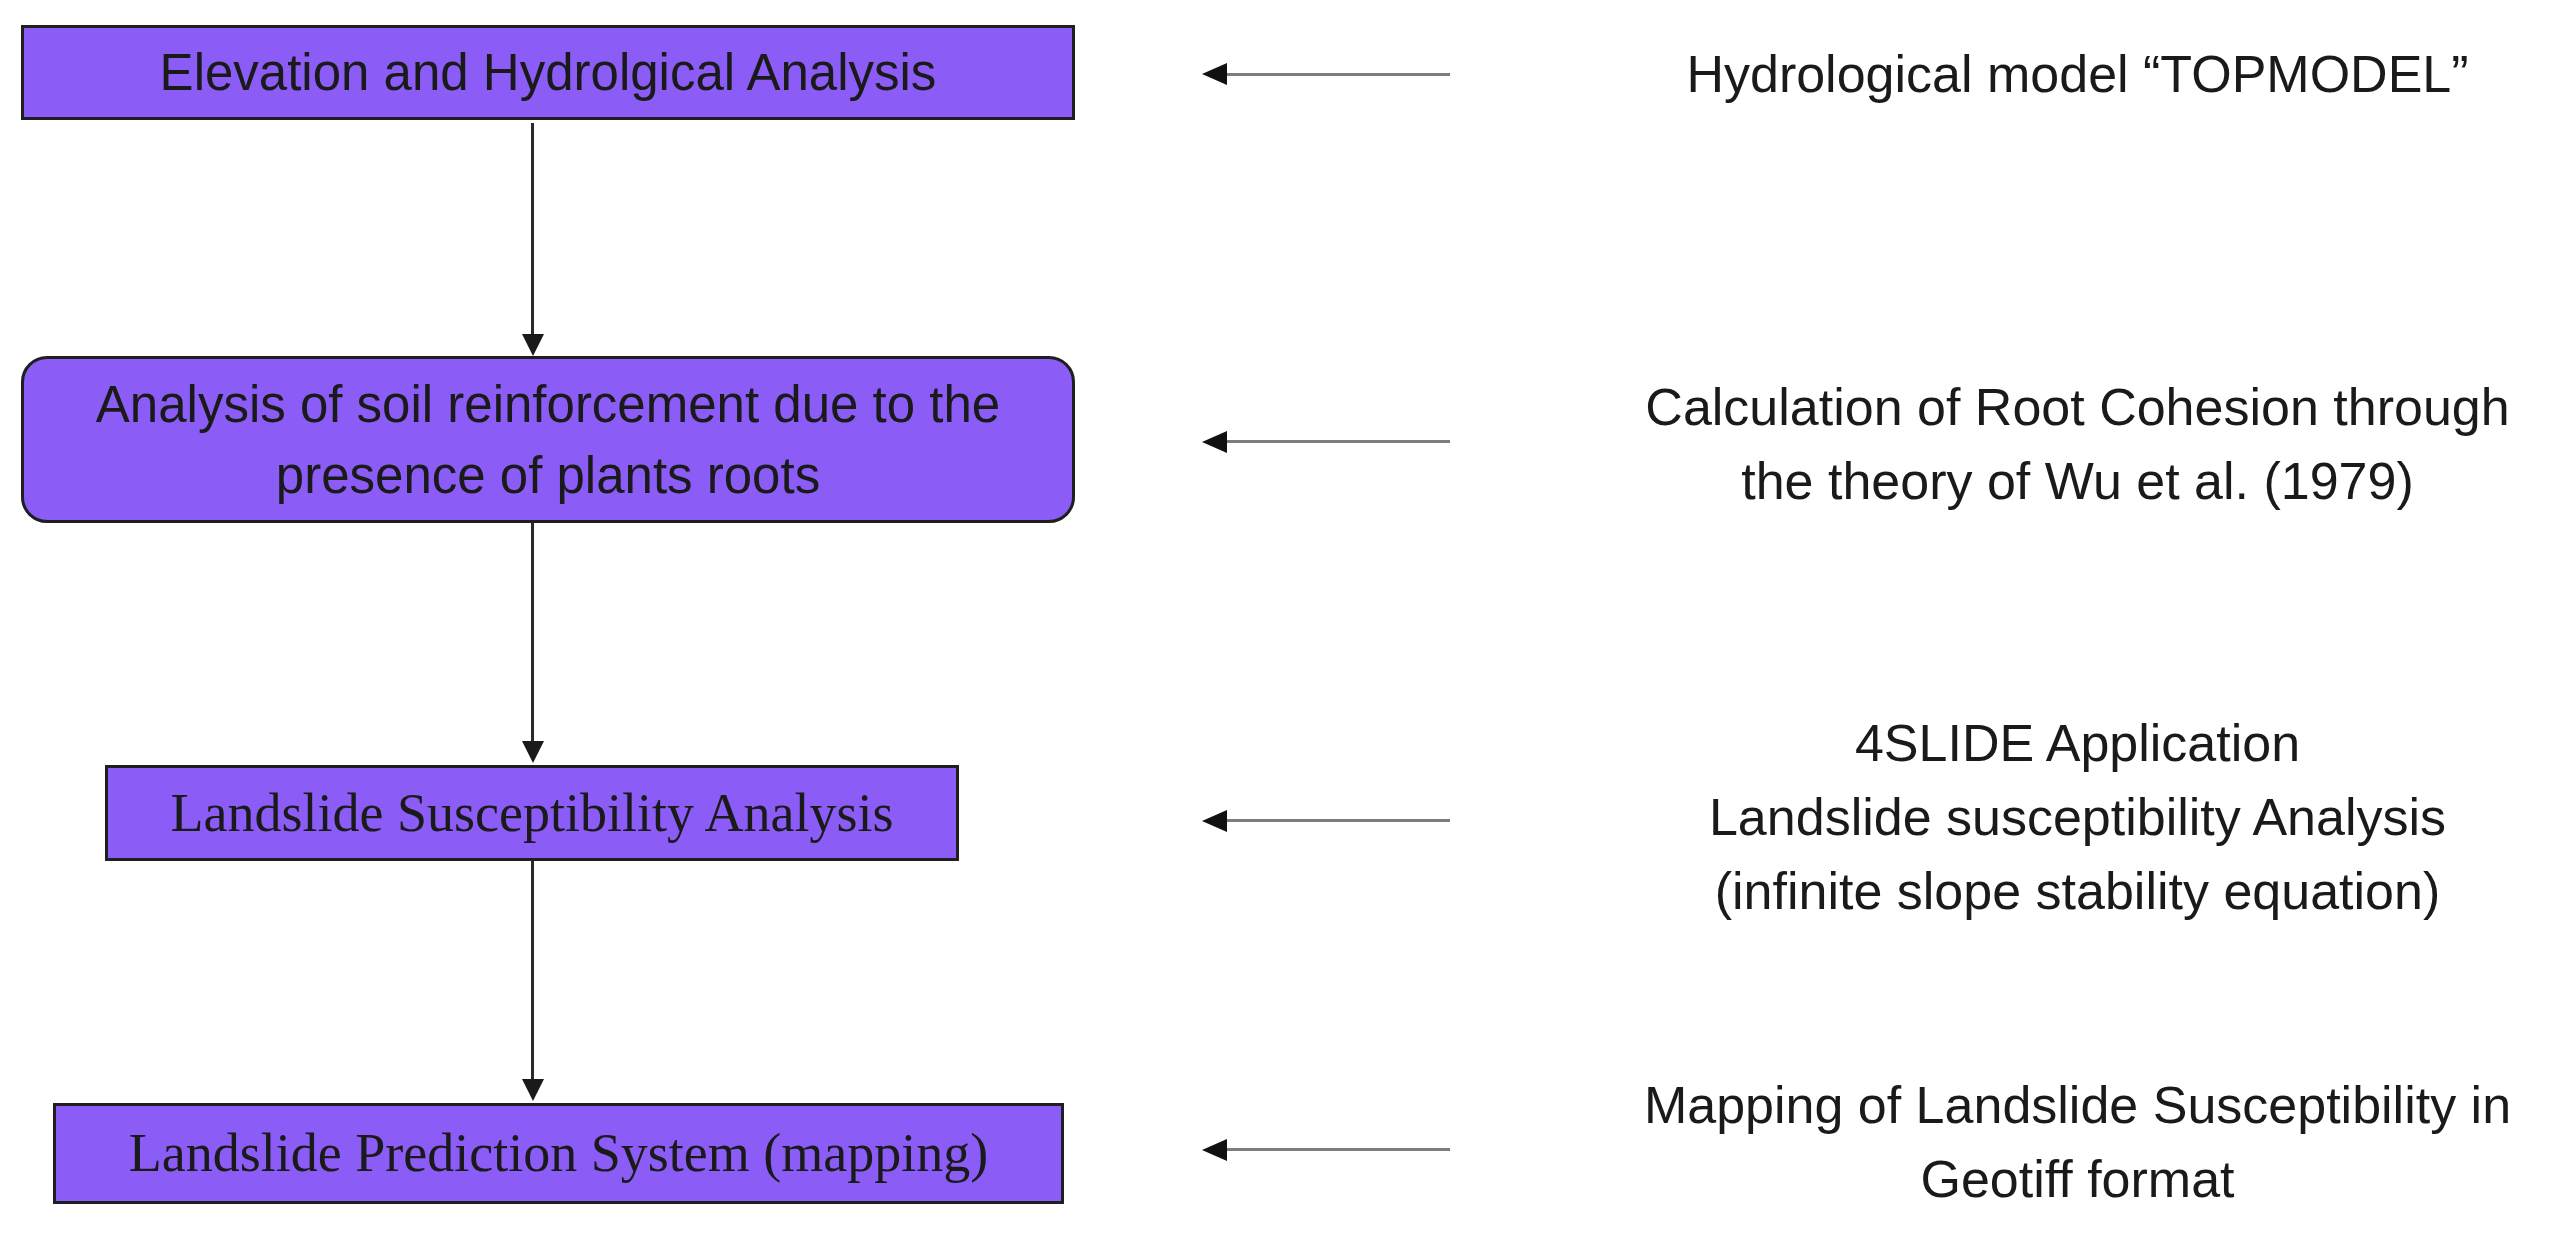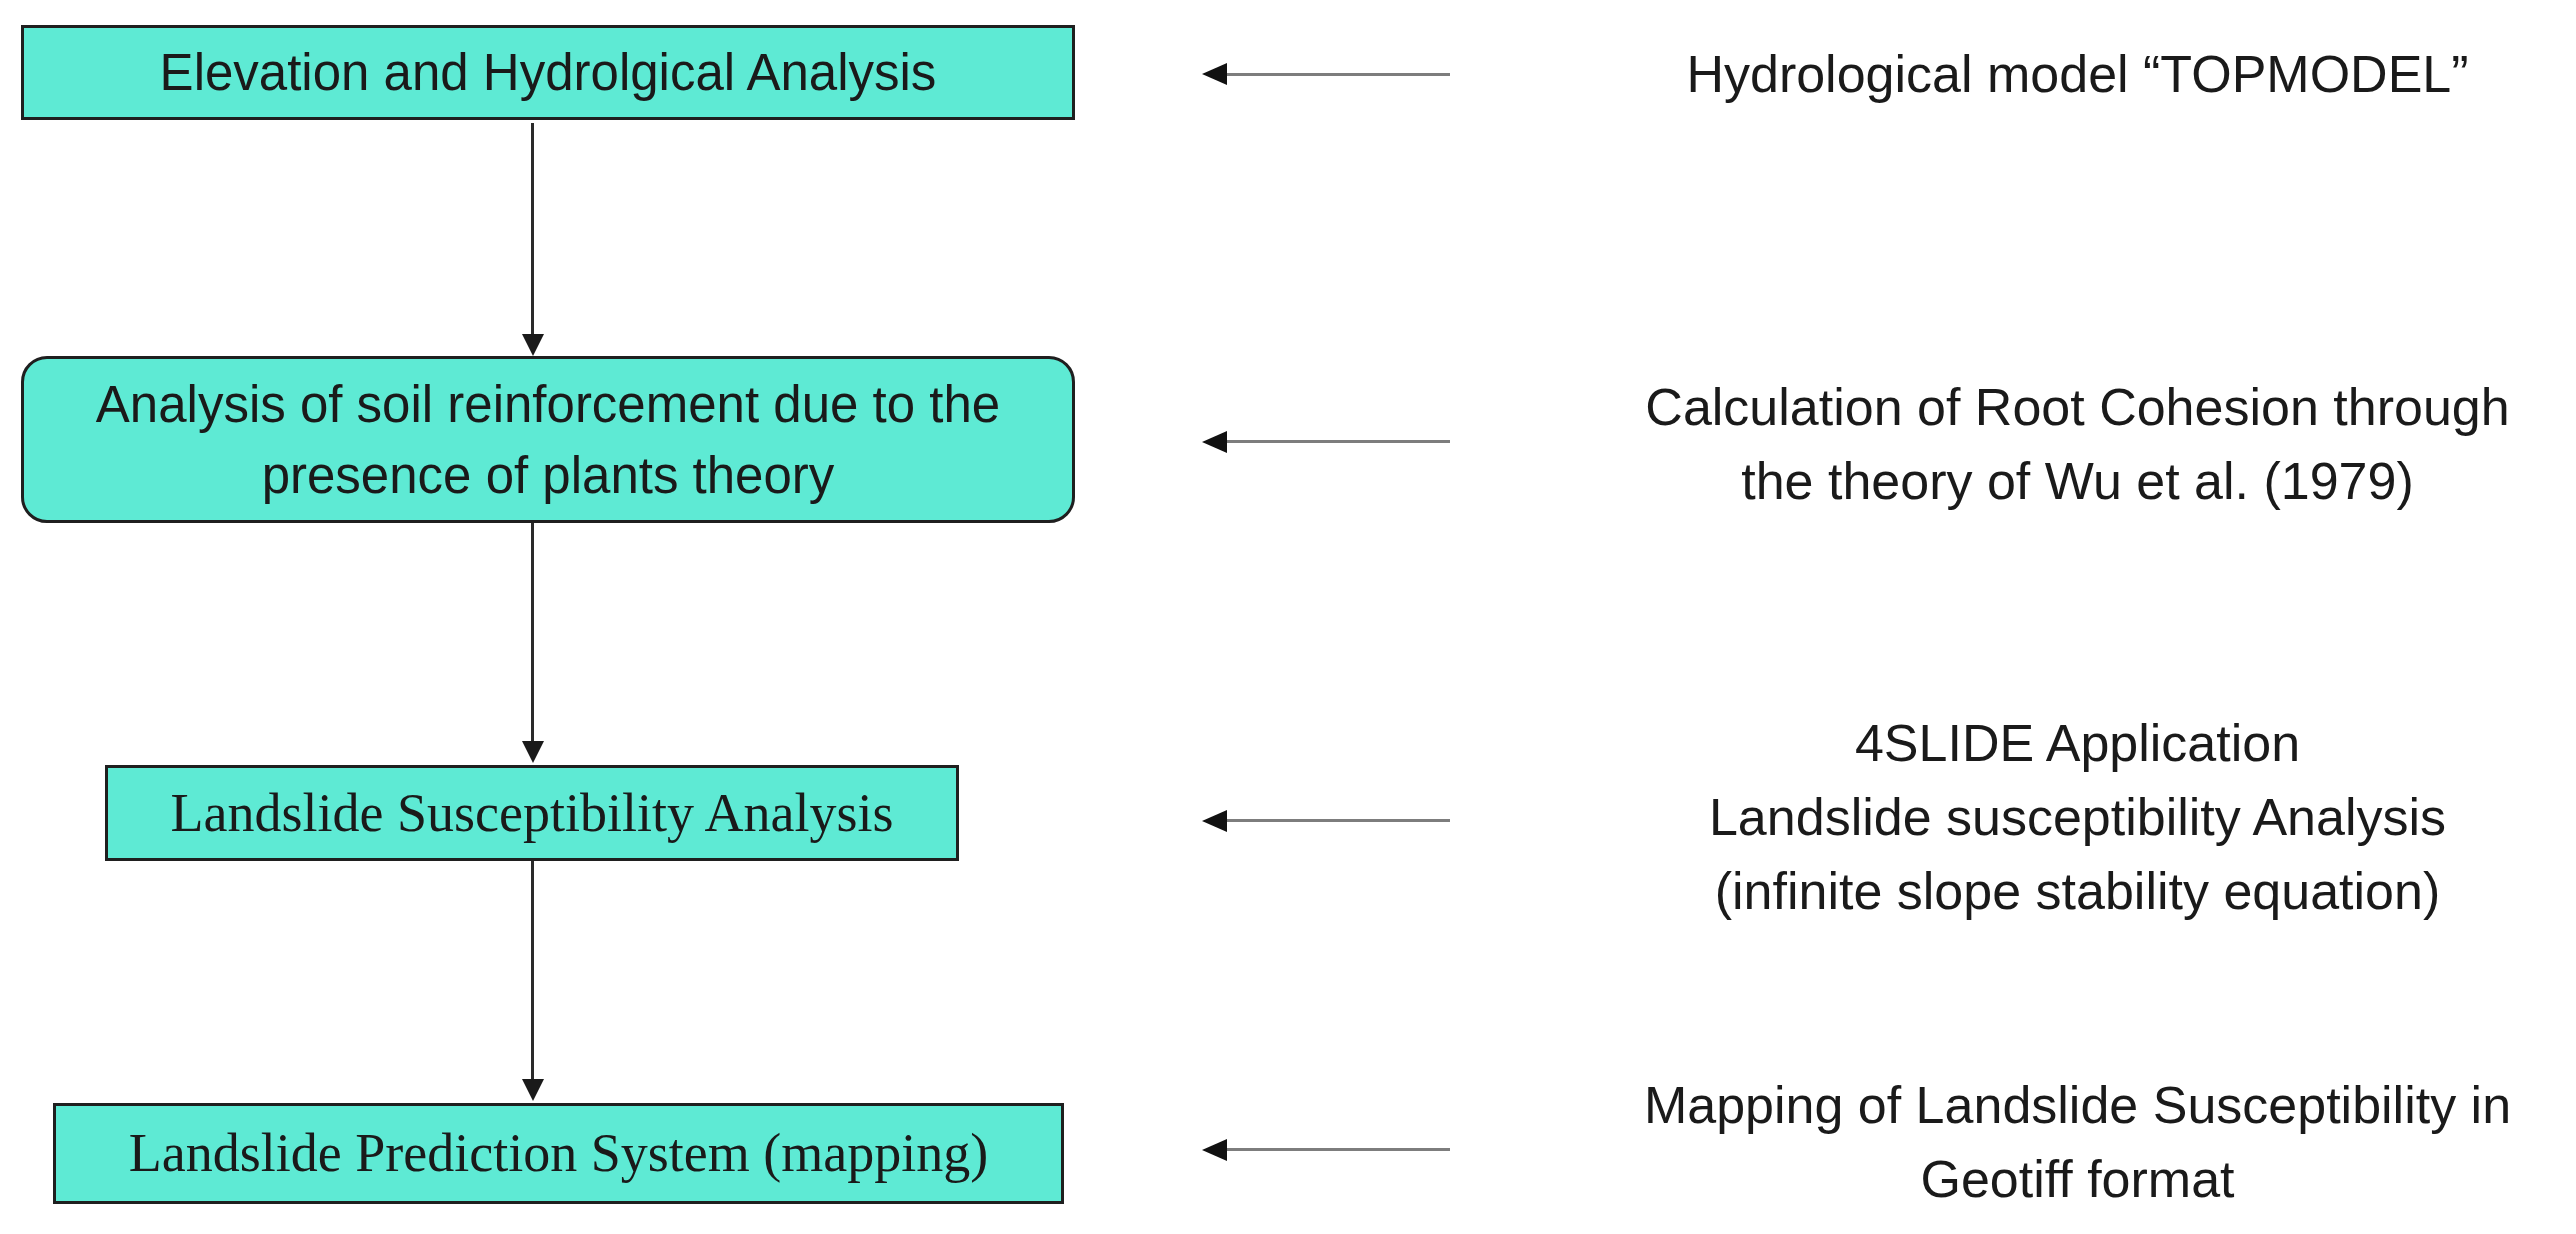--- a/index.html
+++ b/index.html
@@ -11,21 +11,21 @@
     font-family:"Liberation Sans", sans-serif;
     color:#1a1a1a;
   }
   .box {
     position:absolute;
     display:flex;
     flex-direction:column;
     justify-content:center;
     align-items:center;
     border:3.4px solid #1f1f1f;
-    background:#5eead4;
+    background:#8b5cf6;
     box-sizing:border-box;
     text-align:center;
   }
   .box.sans { font-family:"Liberation Sans", sans-serif; font-size:51px; }
   .box.serif { font-family:"Liberation Serif", serif; font-size:54px; }
   .box-line { line-height:71px; white-space:nowrap; }
   .vline {
     position:absolute;
     width:2.5px;
     background:#2a2a2a;
@@ -65,21 +65,21 @@
 
   <div class="box sans" style="left:21px; top:25px; width:1054px; height:95px;">
     <div class="box-line">Elevation and Hydrolgical Analysis</div>
   </div>
 
   <div class="vline" style="left:531px; top:123px; height:213px;"></div>
   <div class="arrow-down" style="left:522px; top:334px;"></div>
 
   <div class="box sans" style="left:21px; top:356px; width:1054px; height:167px;border-radius:26px;">
     <div class="box-line">Analysis of soil reinforcement due to the</div>
-    <div class="box-line">presence of plants theory</div>
+    <div class="box-line">presence of plants roots</div>
   </div>
 
   <div class="vline" style="left:531px; top:523px; height:218px;"></div>
   <div class="arrow-down" style="left:522px; top:741px;"></div>
 
   <div class="box serif" style="left:105px; top:765px; width:854px; height:96px;">
     <div class="box-line">Landslide Susceptibility Analysis</div>
   </div>
 
   <div class="vline" style="left:531px; top:861px; height:218px;"></div>

